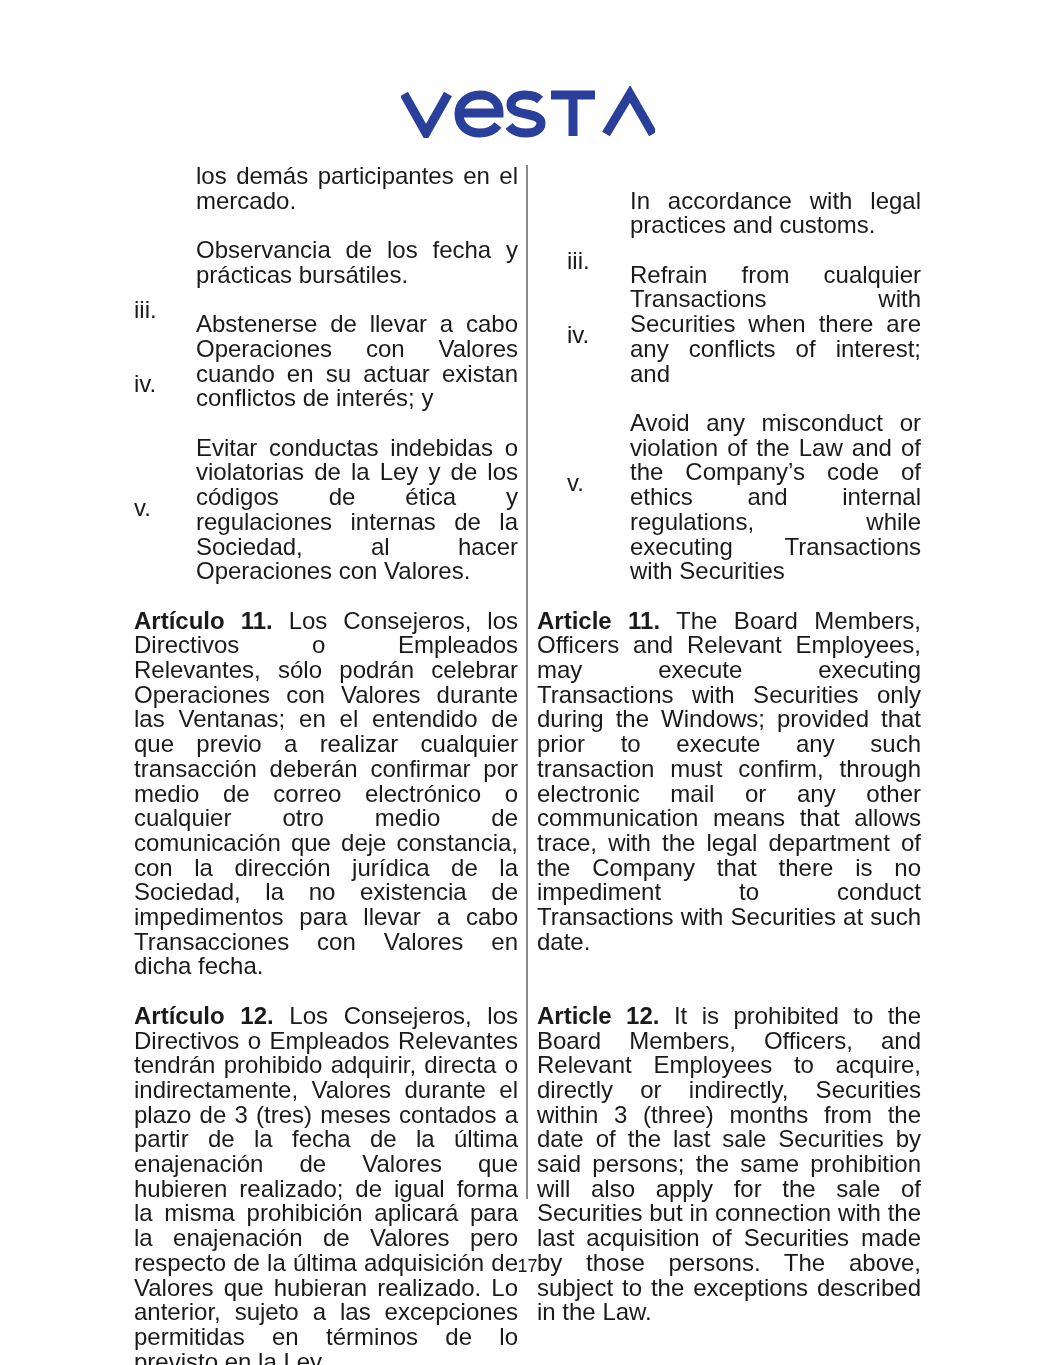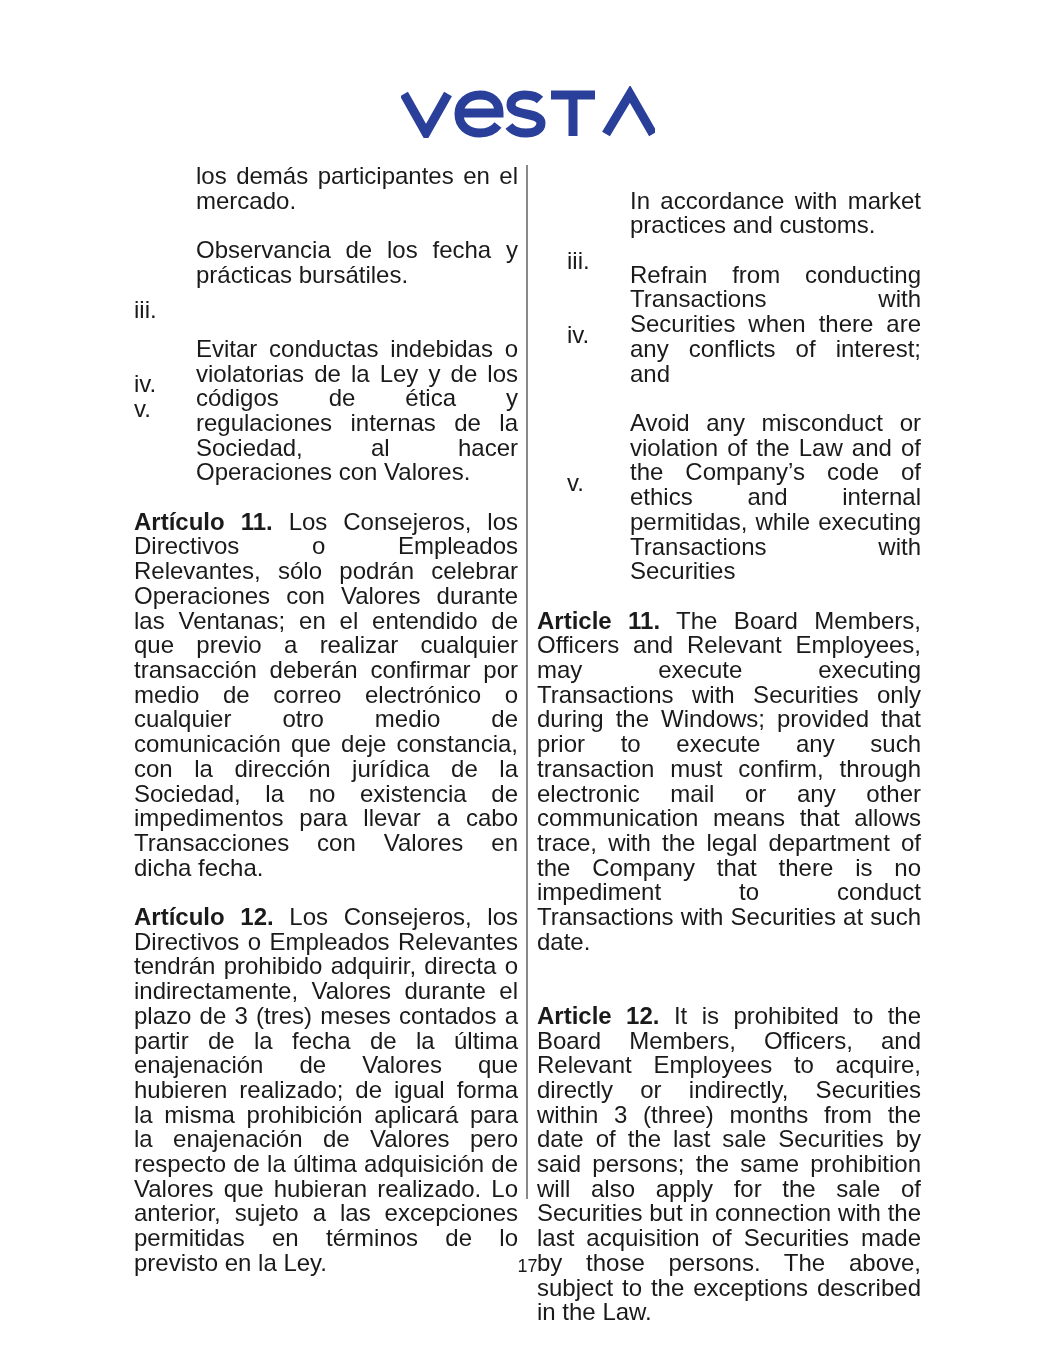--- a/index.html
+++ b/index.html
@@ -45,47 +45,48 @@
     <span>los demás participantes en el mercado.</span>
   </div>
   <div class="gap"></div>
   <div class="item">
     <span class="num">iii.</span>
     <span>Observancia de los fecha y prácticas bursátiles.</span>
   </div>
   <div class="gap"></div>
   <div class="item">
     <span class="num">iv.</span>
+    <span>Abstenerse de llevar a cabo Operaciones con Valores cuando en su actuar existan conflictos de interés; y</span>
   </div>
   <div class="gap"></div>
   <div class="item">
     <span class="num">v.</span>
     <span>Evitar conductas indebidas o violatorias de la Ley y de los códigos de ética y regulaciones internas de la Sociedad, al hacer Operaciones con Valores.</span>
   </div>
   <div class="gap"></div>
   <p class="para"><b>Artículo 11.</b><span> Los Consejeros, los Directivos o Empleados Relevantes, sólo podrán celebrar Operaciones con Valores durante las Ventanas; en el entendido de que previo a realizar cualquier transacción deberán confirmar por medio de correo electrónico o cualquier otro medio de comunicación que deje constancia, con la dirección jurídica de la Sociedad, la no existencia de impedimentos para llevar a cabo Transacciones con Valores en dicha fecha.</span></p>
   <div class="gap"></div>
   <p class="para"><b>Artículo 12.</b><span> Los Consejeros, los Directivos o Empleados Relevantes tendrán prohibido adquirir, directa o indirectamente, Valores durante el plazo de 3 (tres) meses contados a partir de la fecha de la última enajenación de Valores que hubieren realizado; de igual forma la misma prohibición aplicará para la enajenación de Valores pero respecto de la última adquisición de Valores que hubieran realizado. Lo anterior, sujeto a las excepciones permitidas en términos de lo previsto en la Ley.</span></p>
 </div>
 
 <div class="col right">
   <div class="gap"></div>
   <div class="item">
     <span class="num">iii.</span>
-    <span>In accordance with market practices and customs.</span>
+    <span>In accordance with legal practices and customs.</span>
   </div>
   <div class="gap"></div>
   <div class="item">
     <span class="num">iv.</span>
-    <span>Refrain from conducting Transactions with Securities when there are any conflicts of interest; and</span>
+    <span>Refrain from cualquier Transactions with Securities when there are any conflicts of interest; and</span>
   </div>
   <div class="gap"></div>
   <div class="item">
     <span class="num">v.</span>
-    <span>Avoid any misconduct or violation of the Law and of the Company’s code of ethics and internal permitidas, while executing Transactions with Securities</span>
+    <span>Avoid any misconduct or violation of the Law and of the Company’s code of ethics and internal regulations, while executing Transactions with Securities</span>
   </div>
   <div class="gap"></div>
   <p class="para"><b>Article 11.</b><span> The Board Members, Officers and Relevant Employees, may execute executing Transactions with Securities only during the Windows; provided that prior to execute any such transaction must confirm, through electronic mail or any other communication means that allows trace, with the legal department of the Company that there is no impediment to conduct Transactions with Securities at such date.</span></p>
   <div class="gap"></div>
   <div class="gap"></div>
   <p class="para"><b>Article 12.</b><span> It is prohibited to the Board Members, Officers, and Relevant Employees to acquire, directly or indirectly, Securities within 3 (three) months from the date of the last sale Securities by said persons; the same prohibition will also apply for the sale of Securities but in connection with the last acquisition of Securities made by those persons. The above, subject to the exceptions described in the Law.</span></p>
 </div>
 
 <div class="pagenum">17</div>
 

